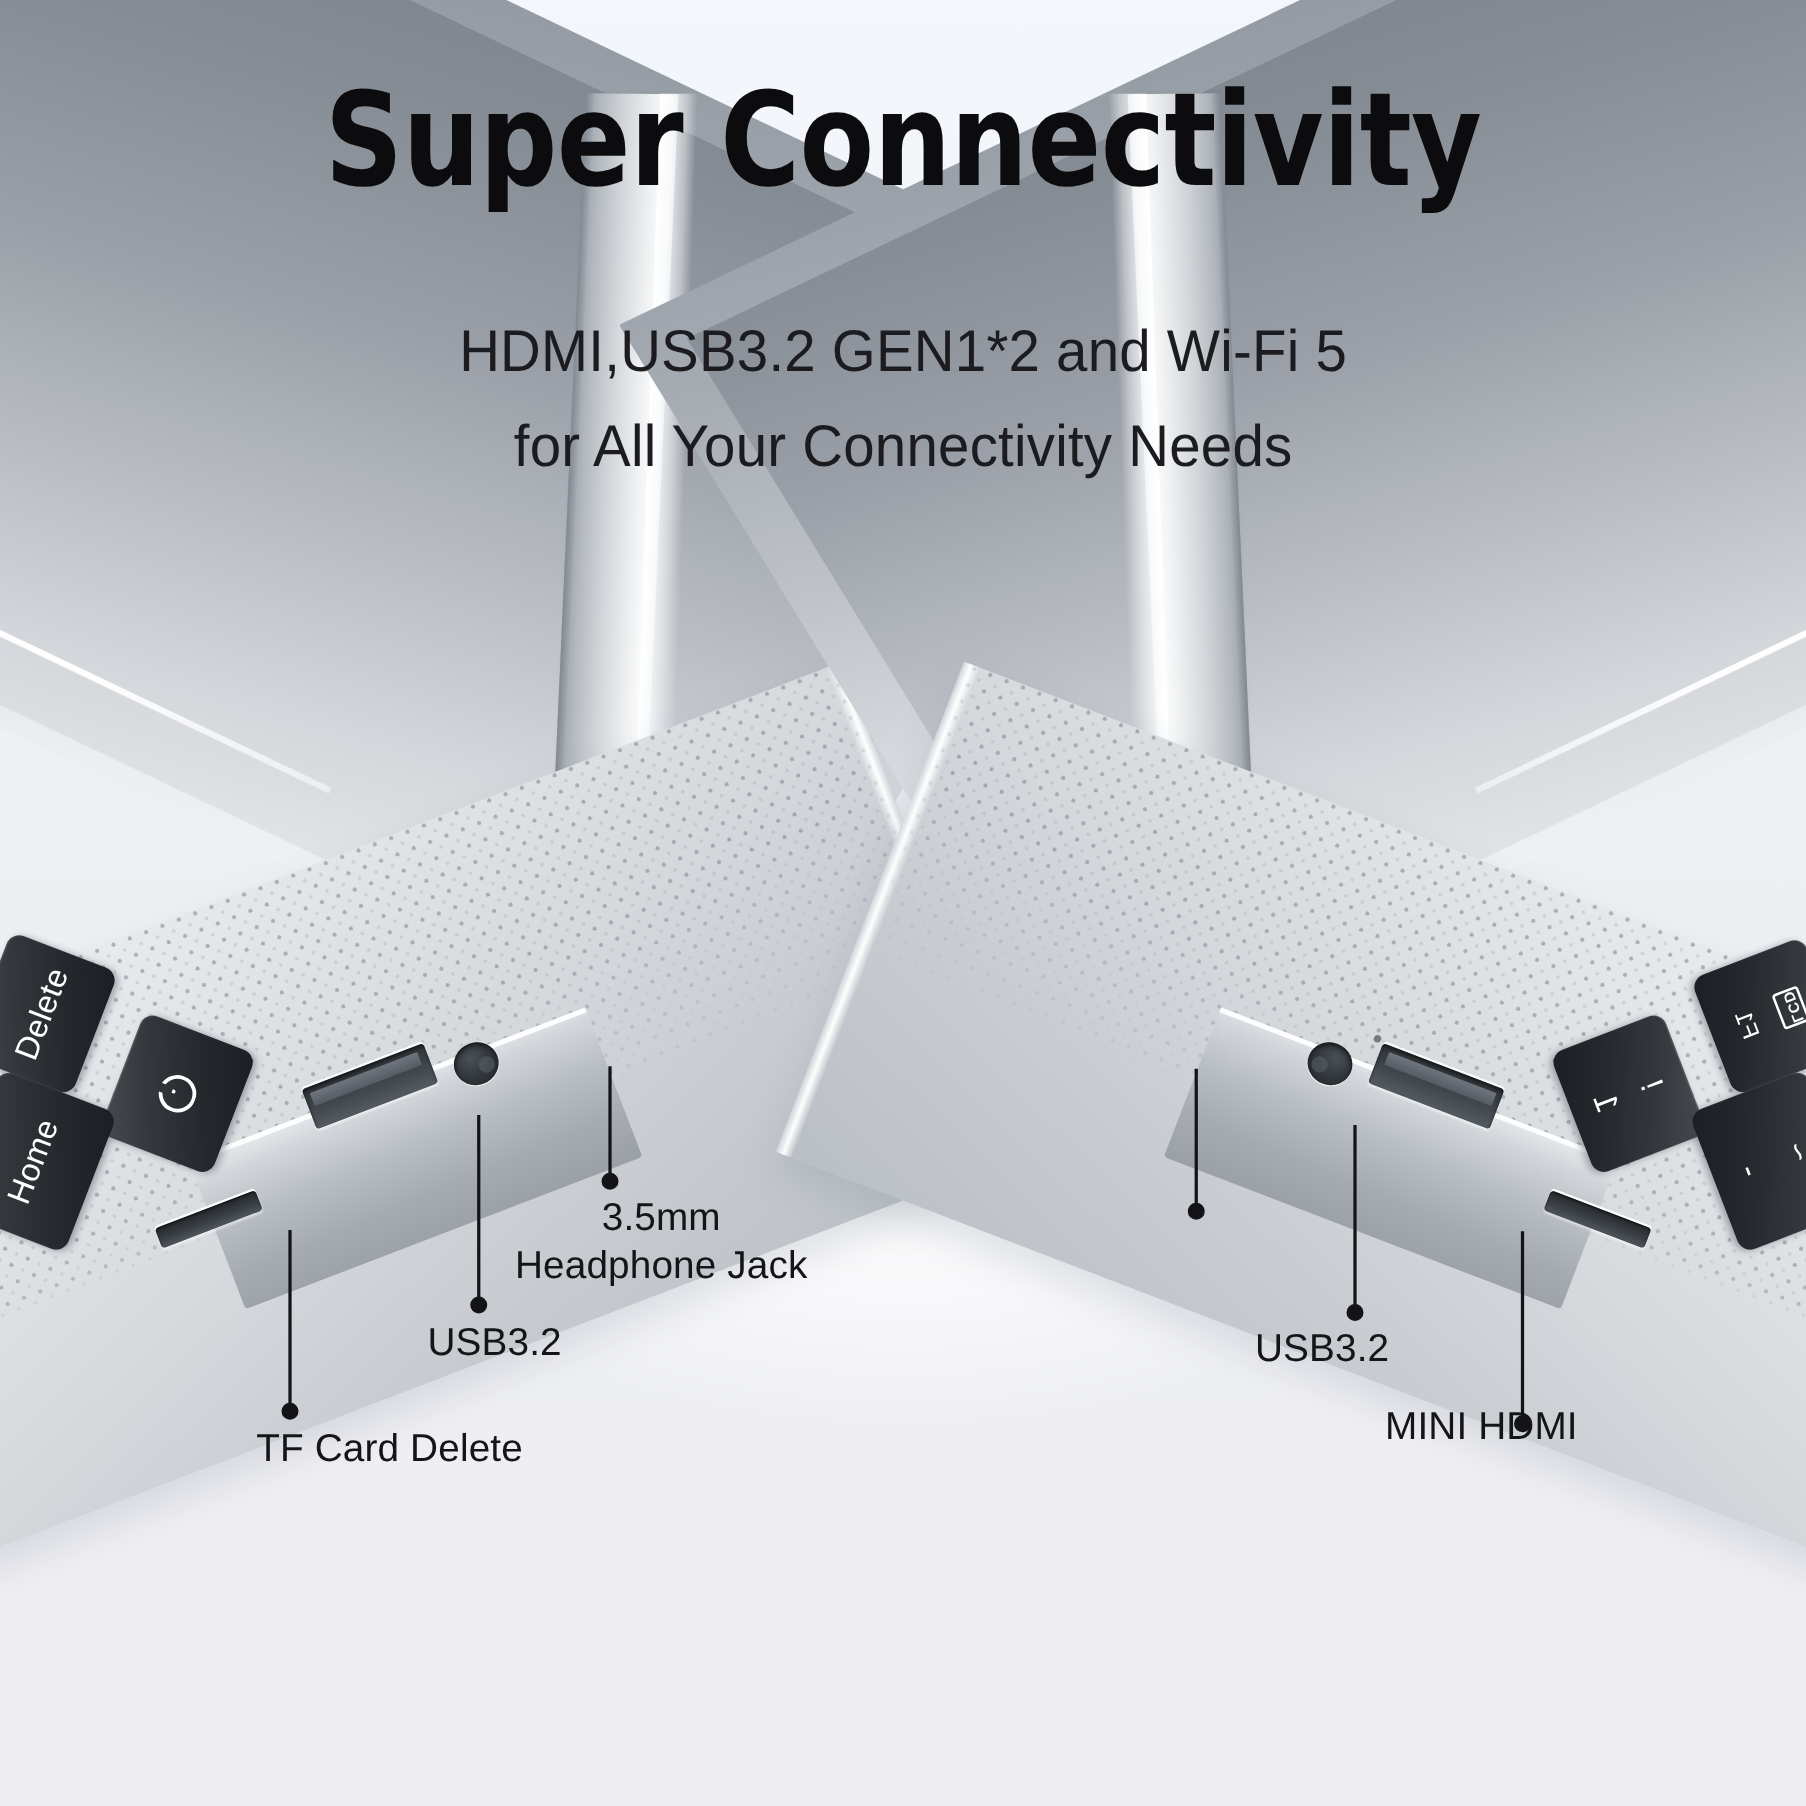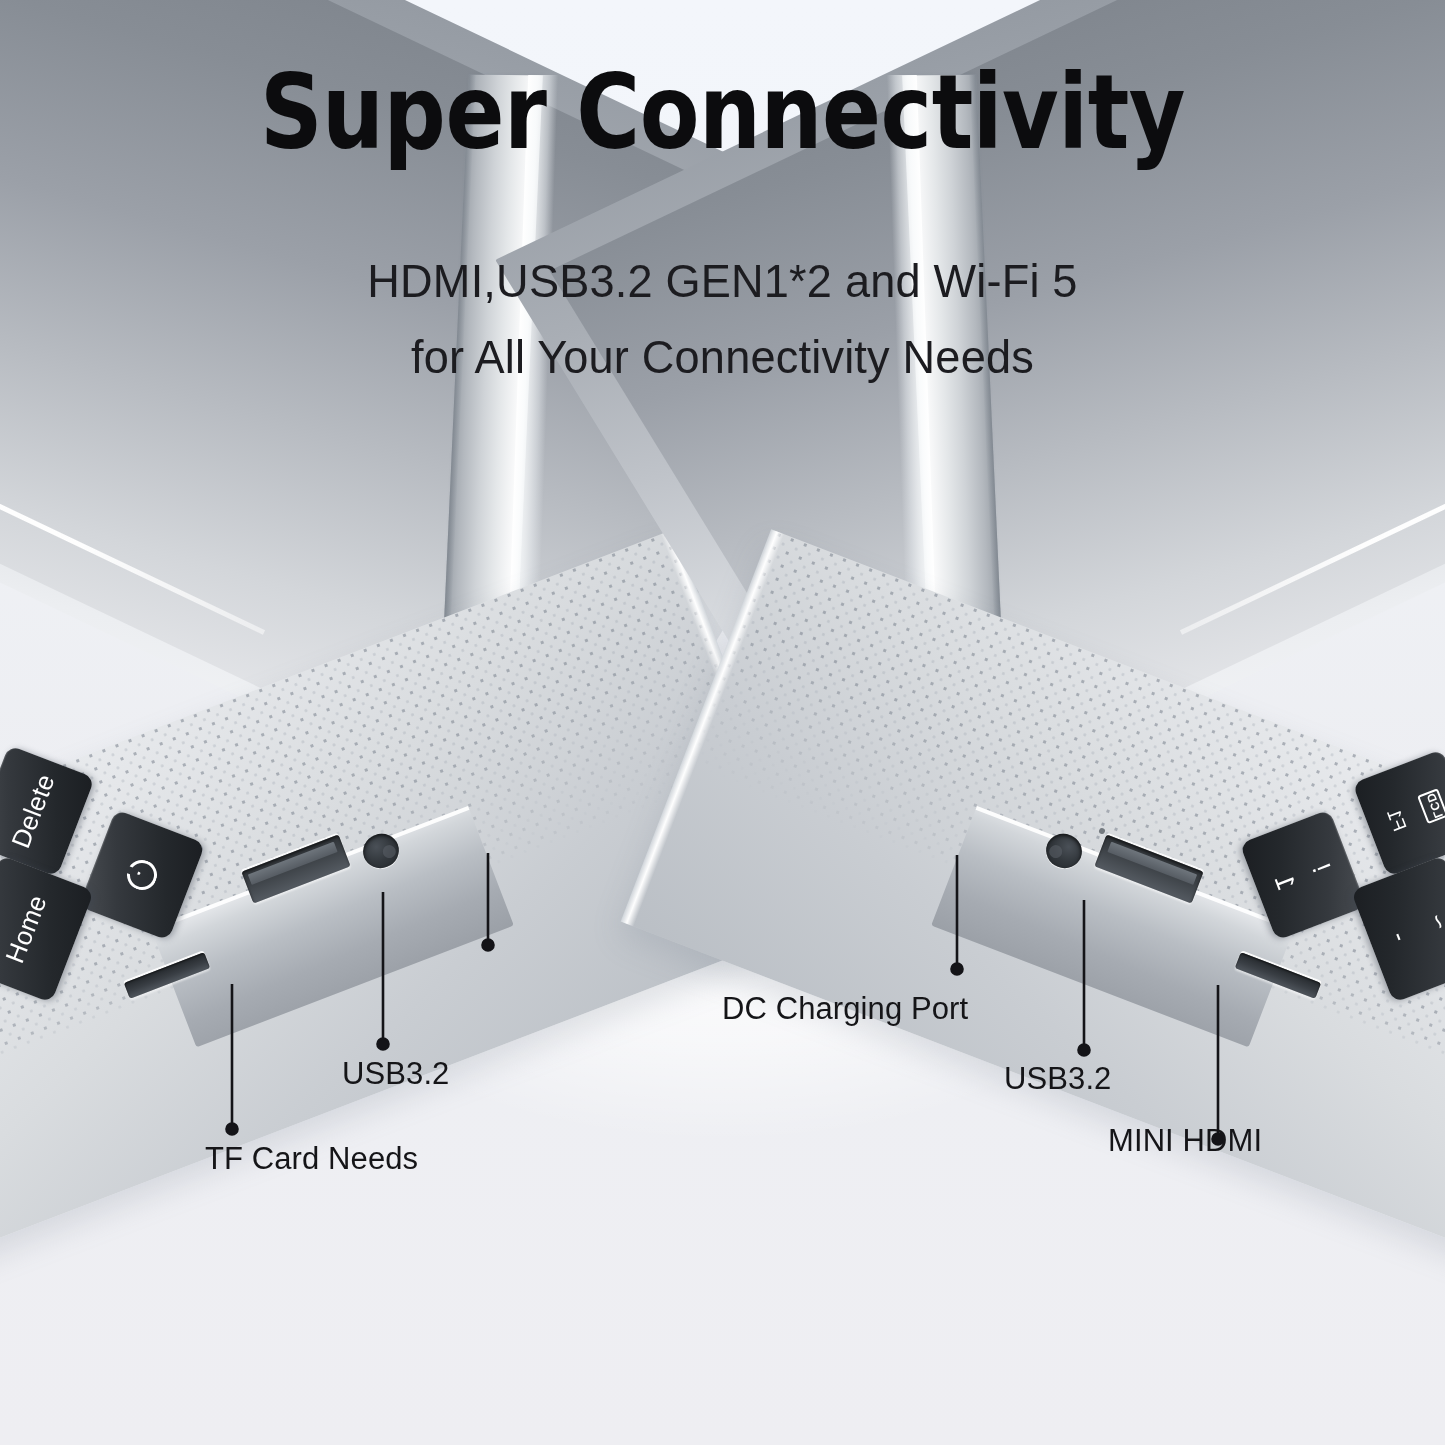--- a/index.html
+++ b/index.html
@@ -556,25 +556,26 @@
 
       <line x1="1084" y1="900" x2="1084" y2="1049"></line>
       <circle cx="1084" cy="1050" r="5.5"></circle>
 
       <line x1="1218" y1="985" x2="1218" y2="1138"></line>
       <circle cx="1218" cy="1139" r="5.5"></circle>
     </g>
   </svg>
 
   <div id="callout-text" style="position:absolute;left:0;top:0;width:1445px;height:1445px;z-index:36;">
-    <div class="callout-label" style="left:205px; top:1140px;">TF Card Needs</div>
+    <div class="callout-label" style="left:205px; top:1140px;">TF Card Delete</div>
 
     <div class="callout-label" style="left:342px; top:1055px;">USB3.2</div>
 
-
-    <div class="callout-label" style="left:722px; top:990px;">DC Charging Port</div>
+    <div class="callout-label center" style="left:409px; top:955px; width:240px;">3.5mm
+Headphone Jack</div>
+
 
     <div class="callout-label" style="left:1004px; top:1060px;">USB3.2</div>
 
     <div class="callout-label" style="left:1108px; top:1122px;">MINI HDMI</div>
   </div>
 
 </div>
 
 </body></html>

